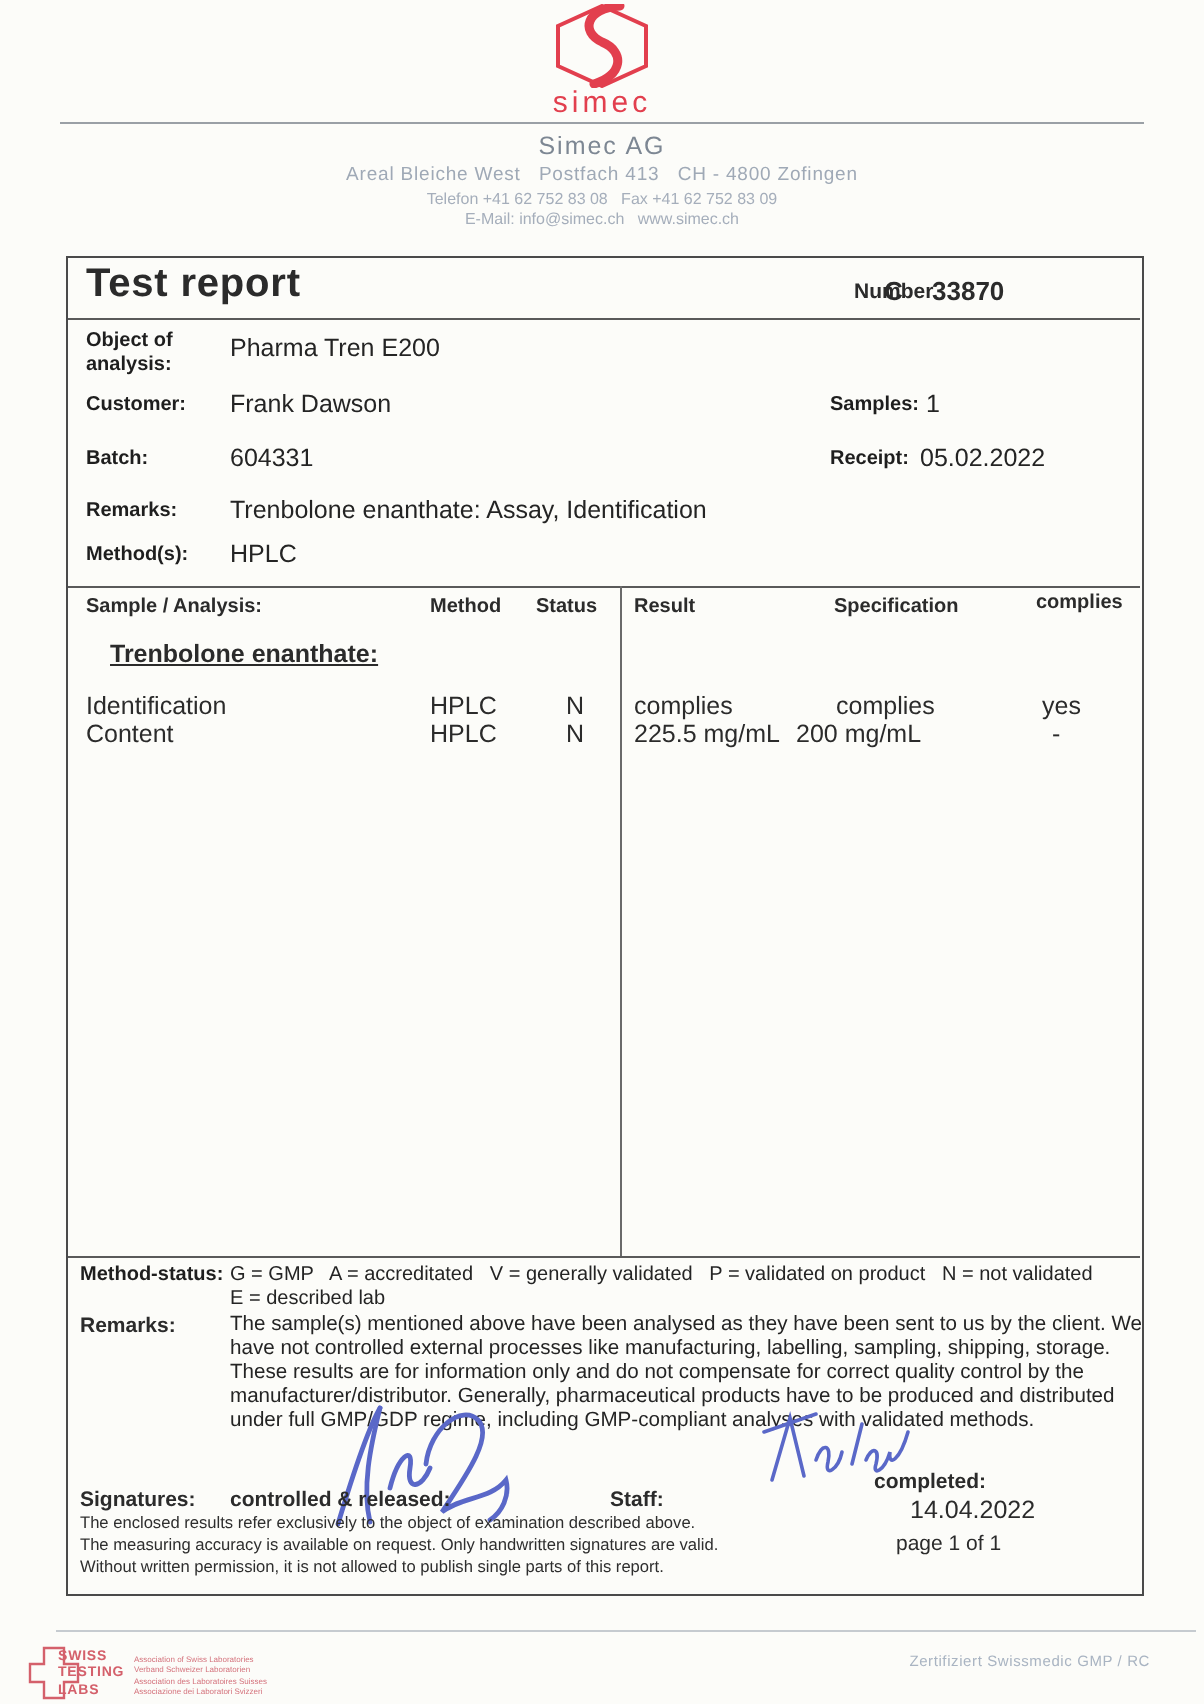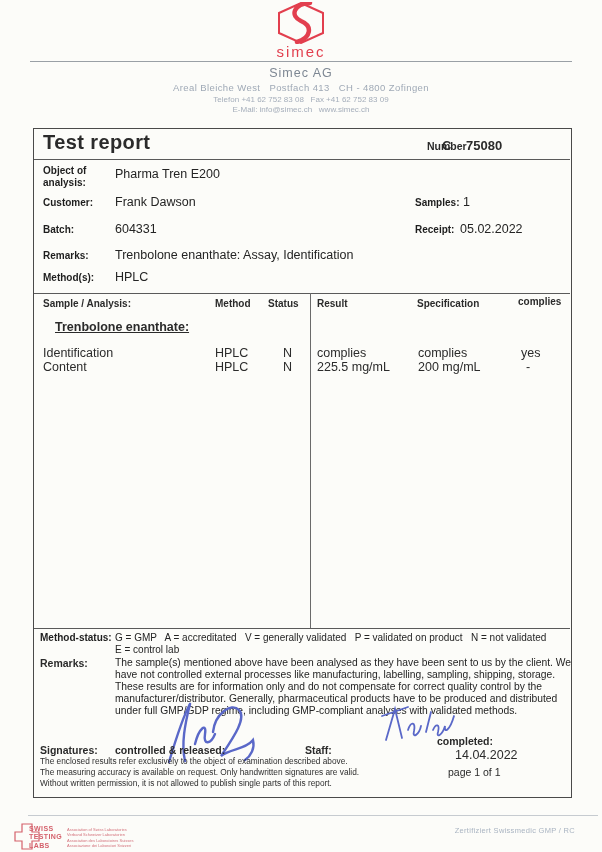--- a/index.html
+++ b/index.html
@@ -59,21 +59,21 @@
   <div class="abs center company">Simec AG</div>
   <div class="abs center addr1 pre">Areal Bleiche West   Postfach 413   CH - 4800 Zofingen</div>
   <div class="abs center addr2 pre">Telefon +41 62 752 83 08   Fax +41 62 752 83 09</div>
   <div class="abs center addr3 pre">E-Mail: info@simec.ch   www.simec.ch</div>
 
   <div class="abs report-box"></div>
 
   <div class="abs title">Test report</div>
   <div class="abs num-label">Number</div>
   <div class="abs num-prefix">C</div>
-  <div class="abs num-value">75080</div>
+  <div class="abs num-value">33870</div>
   <div class="abs hline" style="top:159px;left:34px;width:536px;"></div>
 
   <div class="abs flabel" style="top:165px;left:43px;width:50px;">Object of analysis:</div>
   <div class="abs fvalue" style="top:167px;left:115px;">Pharma Tren E200</div>
 
   <div class="abs flabel" style="top:197px;left:43px;">Customer:</div>
   <div class="abs fvalue" style="top:195px;left:115px;">Frank Dawson</div>
   <div class="abs flabel" style="top:197px;left:415px;">Samples:</div>
   <div class="abs fvalue" style="top:195px;left:463px;">1</div>
 
@@ -104,27 +104,27 @@
   <div class="abs td" style="top:346px;left:215px;">HPLC</div>
   <div class="abs td" style="top:346px;left:283px;">N</div>
   <div class="abs td" style="top:346px;left:317px;">complies</div>
   <div class="abs td" style="top:346px;left:418px;">complies</div>
   <div class="abs td" style="top:346px;left:521px;">yes</div>
 
   <div class="abs td" style="top:360px;left:43px;">Content</div>
   <div class="abs td" style="top:360px;left:215px;">HPLC</div>
   <div class="abs td" style="top:360px;left:283px;">N</div>
   <div class="abs td" style="top:360px;left:317px;">225.5 mg/mL</div>
-  <div class="abs td" style="top:360px;left:418px;">200 mg/mL</div>
+  <div class="abs td" style="top:360px;left:398px;">200 mg/mL</div>
   <div class="abs td" style="top:360px;left:526px;">-</div>
 
   <div class="abs hline" style="top:628px;left:34px;width:536px;"></div>
   <div class="abs flabel" style="top:632px;left:40px;font-size:10px;">Method-status:</div>
   <div class="abs ms-text pre" style="top:632px;left:115px;">G = GMP   A = accreditated   V = generally validated   P = validated on product   N = not validated</div>
-  <div class="abs ms-text" style="top:644px;left:115px;">E = control lab</div>
+  <div class="abs ms-text" style="top:644px;left:115px;">E = described lab</div>
 
   <div class="abs sig-label" style="top:657px;left:40px;">Remarks:</div>
   <div class="abs rm-text" style="top:657px;left:115px;width:457px;">The sample(s) mentioned above have been analysed as they have been sent to us by the client. We have not controlled external processes like manufacturing, labelling, sampling, shipping, storage. These results are for information only and do not compensate for correct quality control by the manufacturer/distributor. Generally, pharmaceutical products have to be produced and distributed under full GMP/GDP regime, including GMP-compliant analyses with validated methods.</div>
 
   <svg class="abs" style="top:698px;left:155px;" width="110" height="70" viewBox="0 0 110 70">
     <g fill="none" stroke="#5a68c8" stroke-width="2.4" stroke-linecap="round">
       <path d="M14,64 C20,44 28,18 35,6"></path>
       <path d="M35,6 C30,26 26,46 30,63"></path>
       <path d="M40,46 C44,30 52,24 50,36 C48,48 56,46 60,36"></path>
       <path d="M58,34 C60,16 76,4 84,12 C92,20 78,40 66,58 C76,50 90,52 98,42 C100,50 96,58 90,62"></path>

